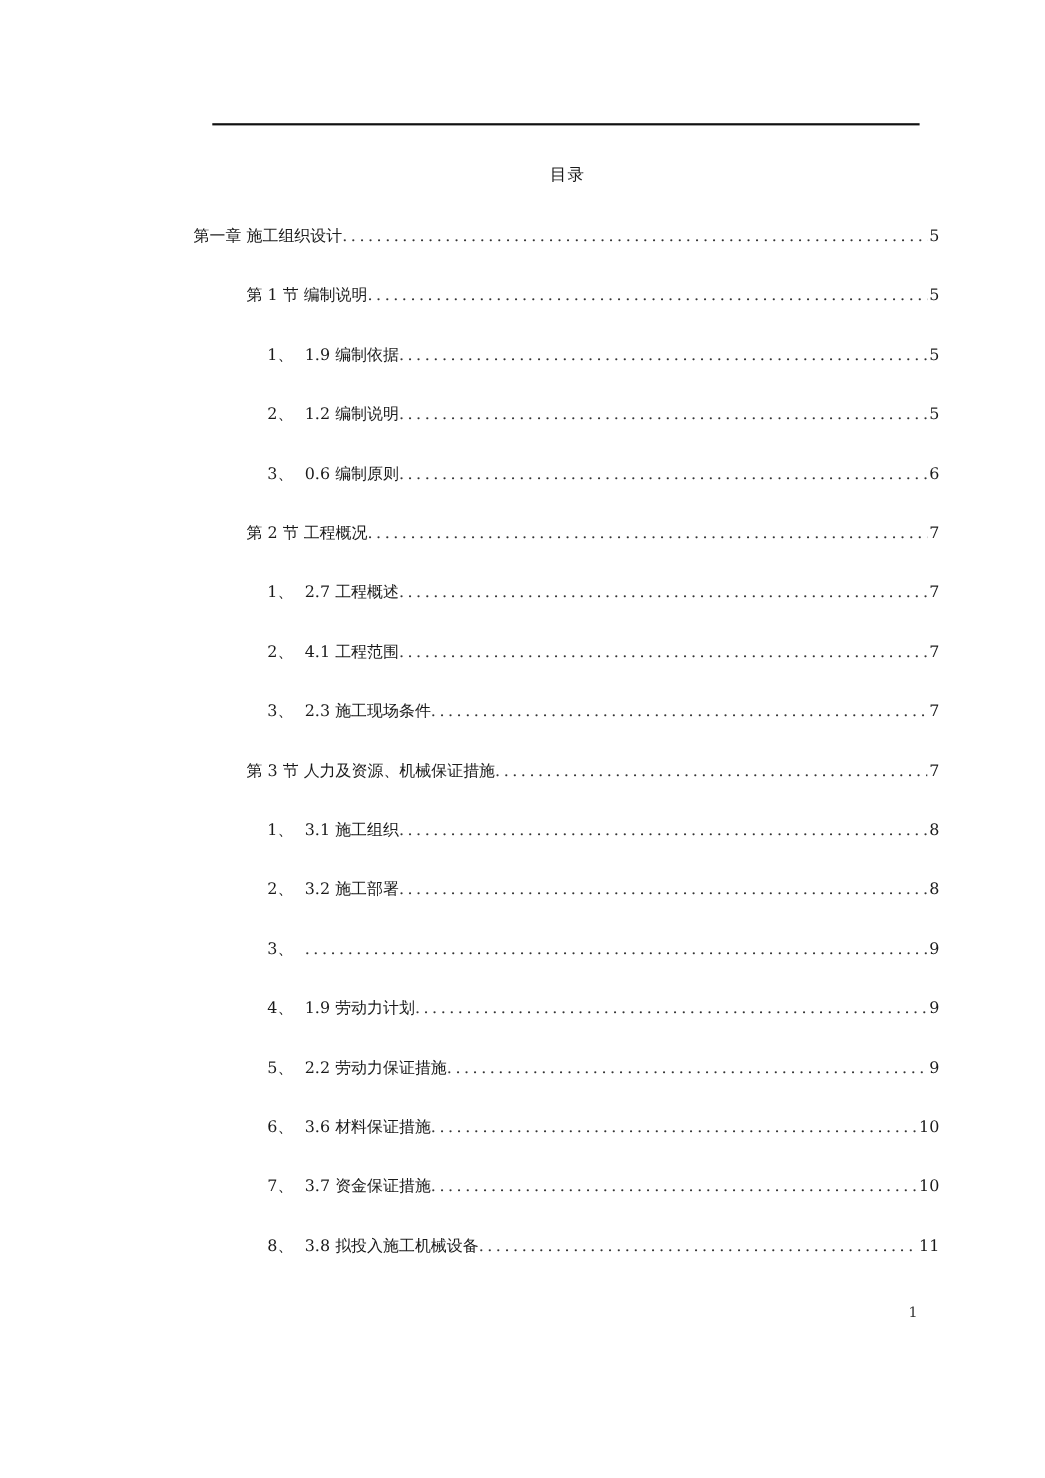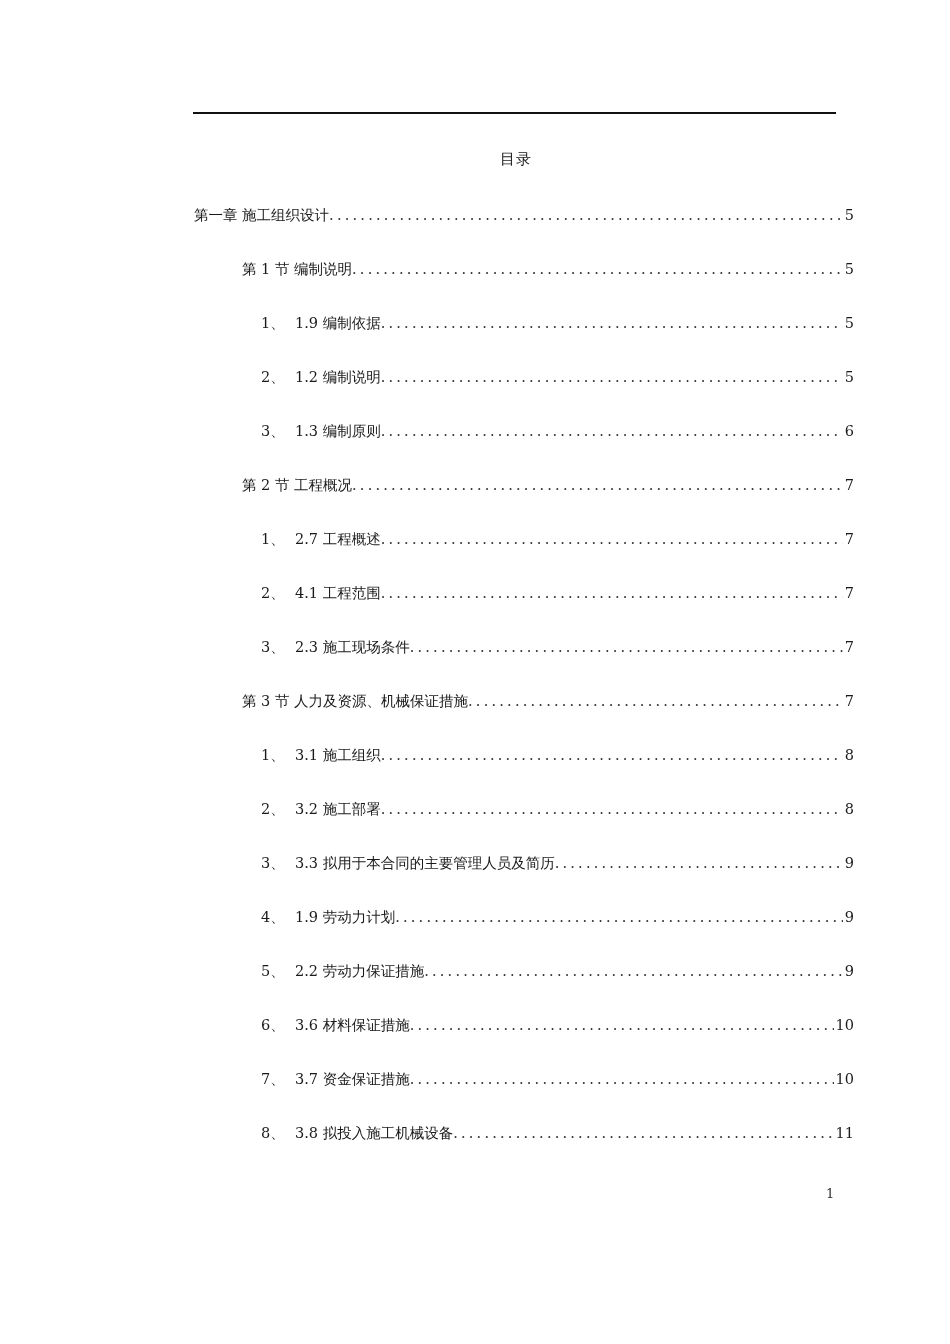--- a/index.html
+++ b/index.html
@@ -34,21 +34,20 @@
     }
     .toc-entry {
       position: absolute;
       right: 96px;
       height: 22px;
       display: flex;
       align-items: baseline;
       font-size: 14.5px;
       line-height: 22px;
       white-space: nowrap;
-      margin-left: 18px;
     }
     .toc-entry.level-0 { left: 176px; }
     .toc-entry.level-1 { left: 224px; }
     .toc-entry.level-2 { left: 243px; }
     .entry-num {
       display: inline-block;
       min-width: 34px;
     }
     .entry-text {
       flex: 0 0 auto;
@@ -105,21 +104,21 @@
 
   <div class="toc-entry level-2" style="top:366px">
     <span class="entry-num">2、</span>
     <span class="entry-text">1.2 编制说明</span>
     <span class="dot-leader"></span>
     <span class="entry-page">5</span>
   </div>
 
   <div class="toc-entry level-2" style="top:420px">
     <span class="entry-num">3、</span>
-    <span class="entry-text">1.3 编制原则</span>
+    <span class="entry-text">0.6 编制原则</span>
     <span class="dot-leader"></span>
     <span class="entry-page">6</span>
   </div>
 
   <div class="toc-entry level-1" style="top:474px">
     <span class="entry-text">第 2 节  工程概况</span>
     <span class="dot-leader"></span>
     <span class="entry-page">7</span>
   </div>
 
@@ -159,21 +158,20 @@
 
   <div class="toc-entry level-2" style="top:798px">
     <span class="entry-num">2、</span>
     <span class="entry-text">3.2 施工部署</span>
     <span class="dot-leader"></span>
     <span class="entry-page">8</span>
   </div>
 
   <div class="toc-entry level-2" style="top:852px">
     <span class="entry-num">3、</span>
-    <span class="entry-text">3.3 拟用于本合同的主要管理人员及简历</span>
     <span class="dot-leader"></span>
     <span class="entry-page">9</span>
   </div>
 
   <div class="toc-entry level-2" style="top:906px">
     <span class="entry-num">4、</span>
     <span class="entry-text">1.9 劳动力计划</span>
     <span class="dot-leader"></span>
     <span class="entry-page">9</span>
   </div>

